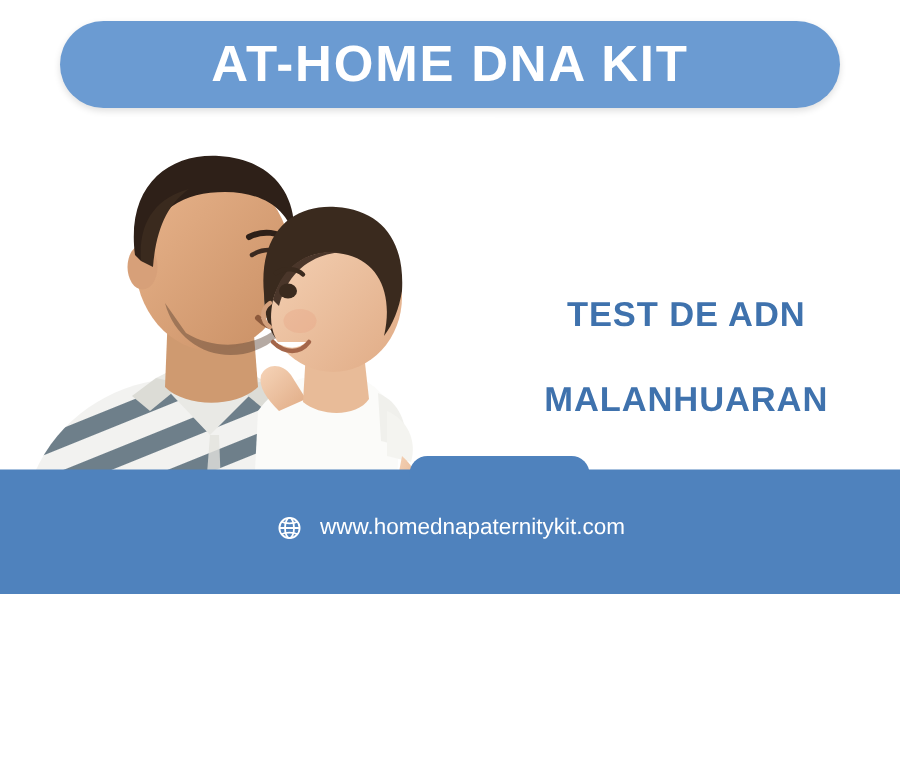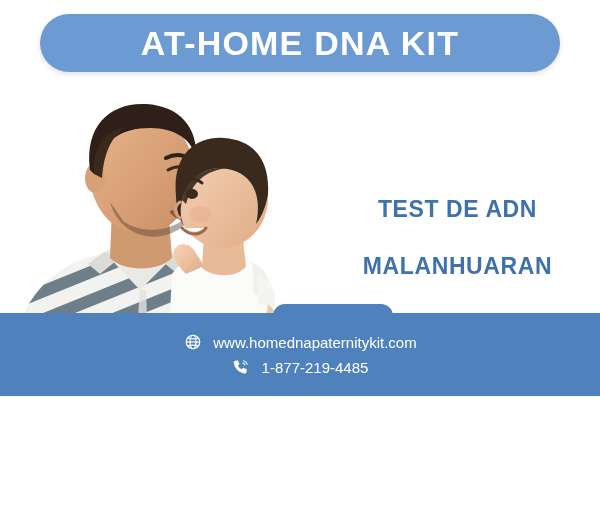--- a/index.html
+++ b/index.html
@@ -270,32 +270,19 @@
               <line x1="3" y1="12" x2="21" y2="12"></line>
               <path d="M5 6.5 C8 8.3 16 8.3 19 6.5"></path>
               <path d="M5 17.5 C8 15.7 16 15.7 19 17.5"></path>
             </svg>
           </span>
           <span class="footer-text">www.homednapaternitykit.com</span>
         </div>
       </div>
 
       <div class="footer-row">
-        <div class="footer-item">
-          <span class="footer-icon">
-            <svg width="18" height="18" viewBox="0 0 24 24">
-              <path d="M6.2 3.2 C7.1 2.9 8 3.3 8.4 4.2 L9.6 7 C9.9 7.8 9.7 8.7 9 9.2 L7.8 10.1
-                       C8.8 12.3 10.6 14.1 12.8 15.1 L13.7 13.9 C14.2 13.2 15.1 13 15.9 13.3
-                       L18.7 14.5 C19.6 14.9 20 15.8 19.7 16.7 L19 19.2 C18.7 20.1 17.9 20.7 17 20.6
-                       C9.4 19.8 3.1 13.5 2.3 5.9 C2.2 5 2.8 4.2 3.7 3.9 Z" fill="#ffffff"></path>
-              <path d="M15.5 3.6 C17.8 4.2 19.6 6 20.2 8.3" stroke="#ffffff" stroke-width="1.5" fill="none" stroke-linecap="round"></path>
-              <path d="M14.8 6.6 C16 7 16.9 7.9 17.3 9.1" stroke="#ffffff" stroke-width="1.5" fill="none" stroke-linecap="round"></path>
-            </svg>
-          </span>
-          <span class="footer-text">1-877-219-4485</span>
-        </div>
 
       </div>
 
     </div>
   </div>
 
 </div>
 
 </body></html>

